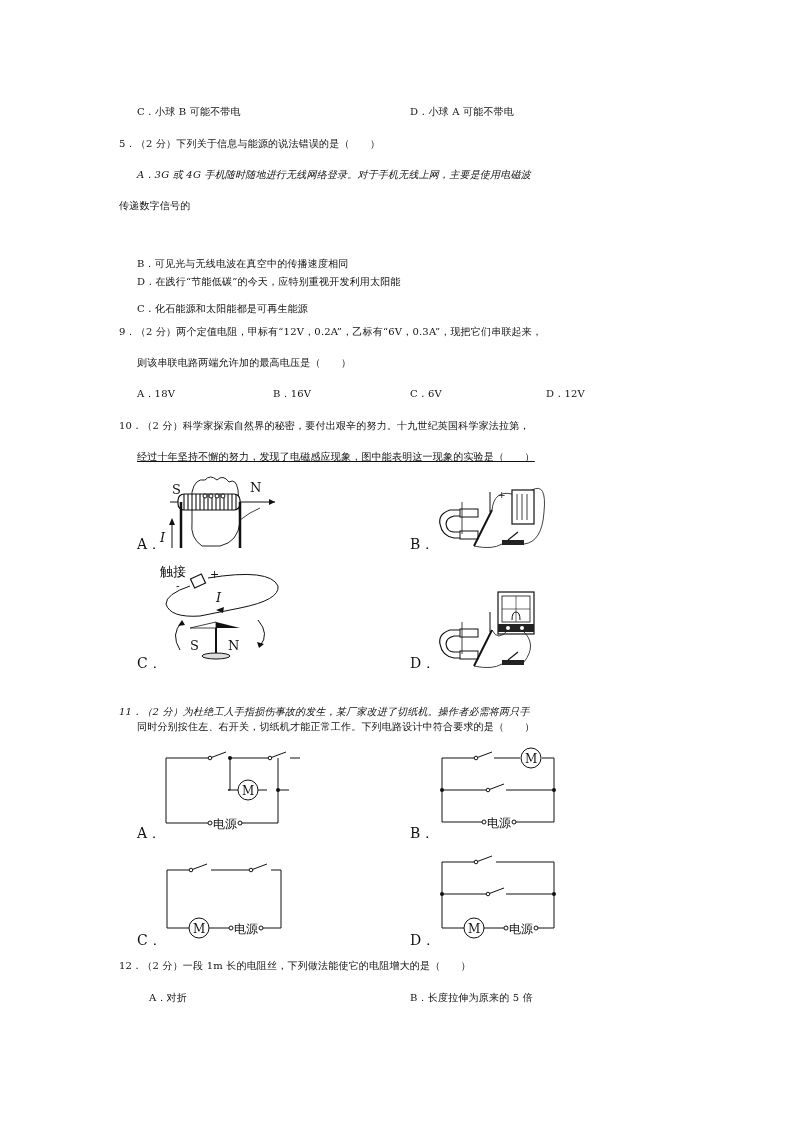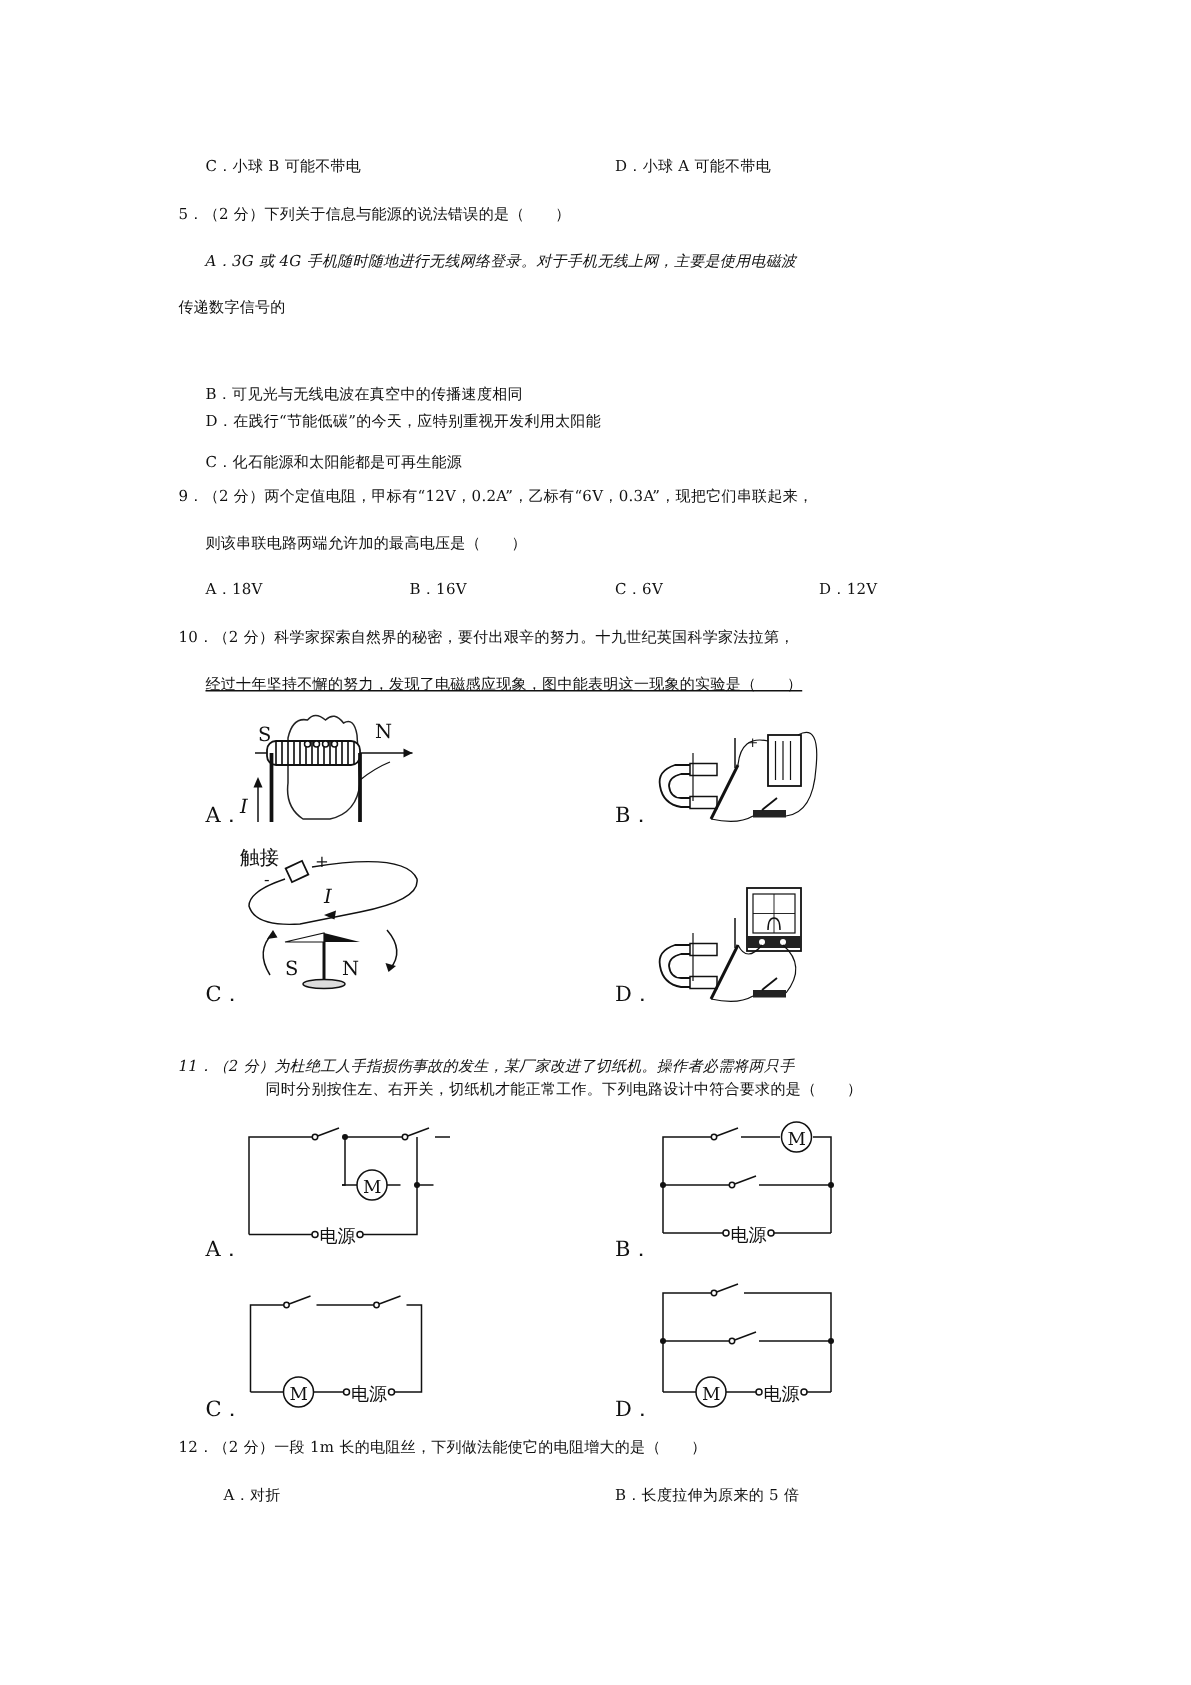--- a/index.html
+++ b/index.html
@@ -133,21 +133,21 @@
   <circle cx="76" cy="36" r="2" fill="#fff"></circle>
     <circle cx="90" cy="36" r="2" fill="#fff"></circle>
   <path d="M60 38 Q66 50 76 38" fill="none" stroke="#111" stroke-width="0.8"></path>
   <path d="M90 38 Q106 52 92 70" fill="none" stroke="#111" stroke-width="0.8"></path>
   <path d="M42 74 Q60 78 70 72" fill="none" stroke="#111" stroke-width="0.8"></path>
   <rect x="70" y="68" width="22" height="5" fill="#222"></rect>
   <line x1="76" y1="68" x2="86" y2="60" stroke="#111" stroke-width="1.2"></line>
 </svg>
 
 <div class="line" style="left:119px;top:703px;font-style:italic;">11．（2 分）为杜绝工人手指损伤事故的发生，某厂家改进了切纸机。操作者必需将两只手</div>
-<div class="line" style="left:137px;top:718px;margin-left:40px;">同时分别按住左、右开关，切纸机才能正常工作。下列电路设计中符合要求的是（　　）</div>
+<div class="line" style="left:137px;top:718px;">同时分别按住左、右开关，切纸机才能正常工作。下列电路设计中符合要求的是（　　）</div>
 
 <div class="opt-label" style="left:137px;top:824px;">A．</div>
 <svg style="left:160px;top:750px;" width="125" height="85" viewBox="0 0 125 85">
   <g stroke="#111" stroke-width="1" fill="none">
     <polyline points="6,73 6,8 50,8"></polyline>
     <line x1="50" y1="8" x2="66" y2="2"></line>
     <polyline points="70,8 110,8"></polyline>
     <line x1="110" y1="8" x2="126" y2="2"></line>
     <polyline points="130,8 140,8"></polyline>
     <polyline points="70,8 70,40 68,40"></polyline>

